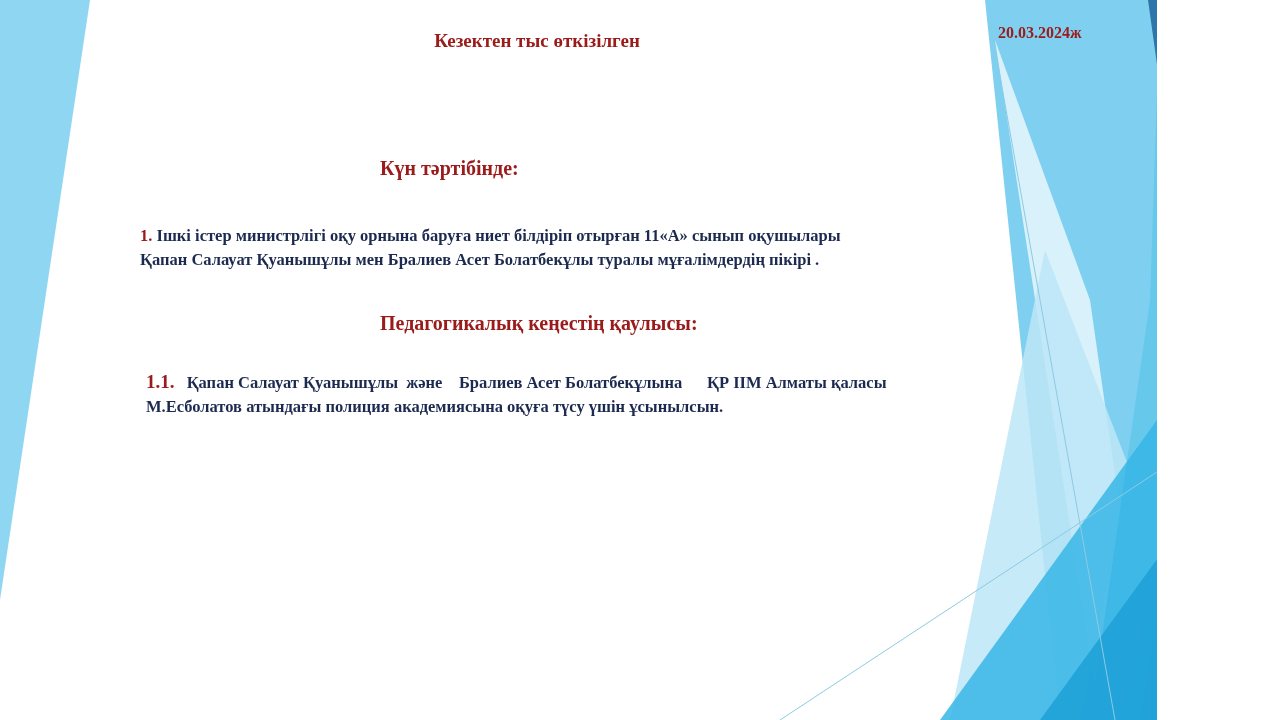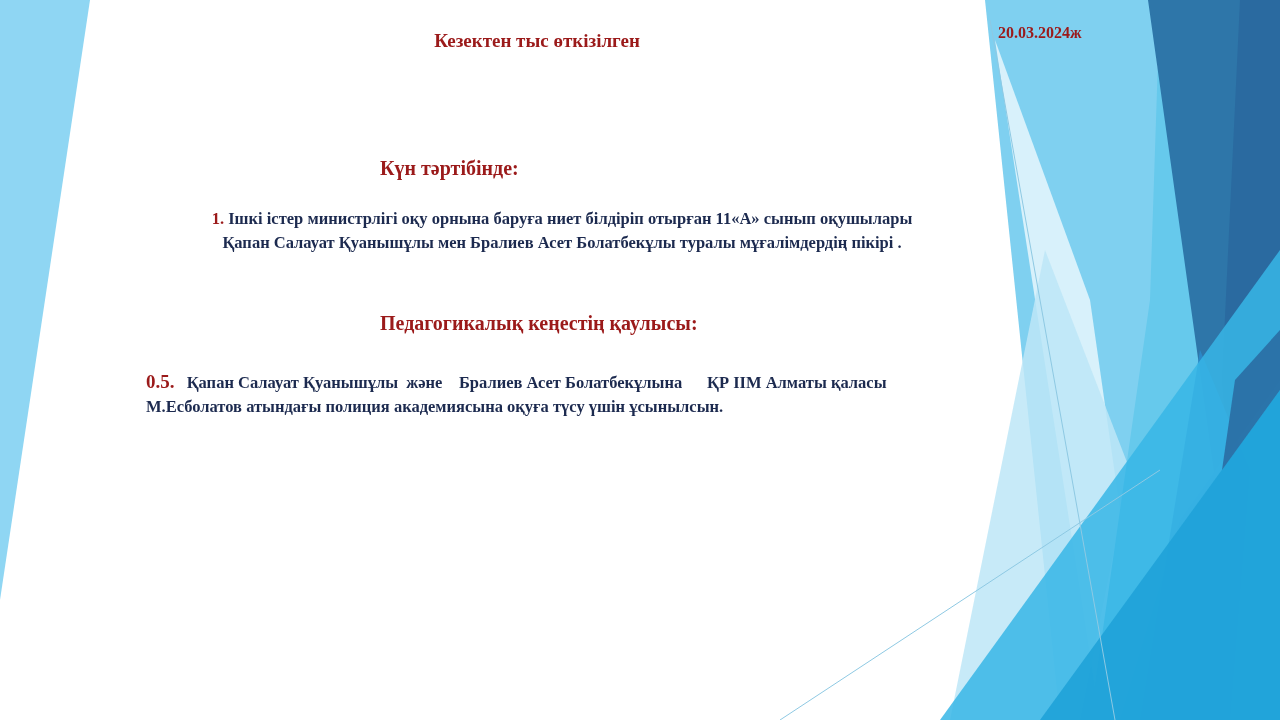--- a/index.html
+++ b/index.html
@@ -5,21 +5,21 @@
     html, body {
       margin: 0;
       padding: 0;
       width: 1280px;
       height: 720px;
       overflow: hidden;
       background: #ffffff;
     }
     .slide {
       position: relative;
-      width: 1280px;
+      width: 1157px;
       height: 720px;
       background: #ffffff;
       overflow: hidden;
       font-family: "Liberation Serif", "DejaVu Serif", serif;
     }
     .bg-svg {
       position: absolute;
       left: 0;
       top: 0;
       width: 1280px;
@@ -50,23 +50,22 @@
     }
     .agenda-heading {
       left: 380px;
       top: 157px;
       width: 364px;
       text-align: left;
       font-size: 20px;
     }
     .agenda-item {
       left: 140px;
-      top: 207px;
+      top: 224px;
       width: 844px;
-      text-align: center;
       font-size: 16.5px;
       line-height: 24px;
     }
     .decision-heading {
       left: 380px;
       top: 312px;
       width: 382px;
       font-size: 20px;
     }
     .decision-item {
@@ -132,20 +131,20 @@
       <span class="red">1.</span>
       <span>Ішкі істер министрлігі оқу орнына баруға ниет білдіріп отырған  11«А» сынып оқушылары</span>
     </div>
     <div>Қапан Салауат Қуанышұлы мен Бралиев Асет Болатбекұлы  туралы мұғалімдердің пікірі .</div>
   </div>
 
   <div class="txt decision-heading red">Педагогикалық кеңестің қаулысы:</div>
 
   <div class="txt decision-item navy">
     <div>
-      <span class="num red">0.5.</span>
+      <span class="num red">1.1.</span>
       <span style="white-space:pre;">Қапан Салауат Қуанышұлы  және    Бралиев Асет Болатбекұлына      ҚР ІІМ Алматы қаласы</span>
     </div>
     <div>М.Есболатов атындағы полиция академиясына оқуға  түсу үшін ұсынылсын.</div>
   </div>
 
 
 </div>
 
 </body></html>

